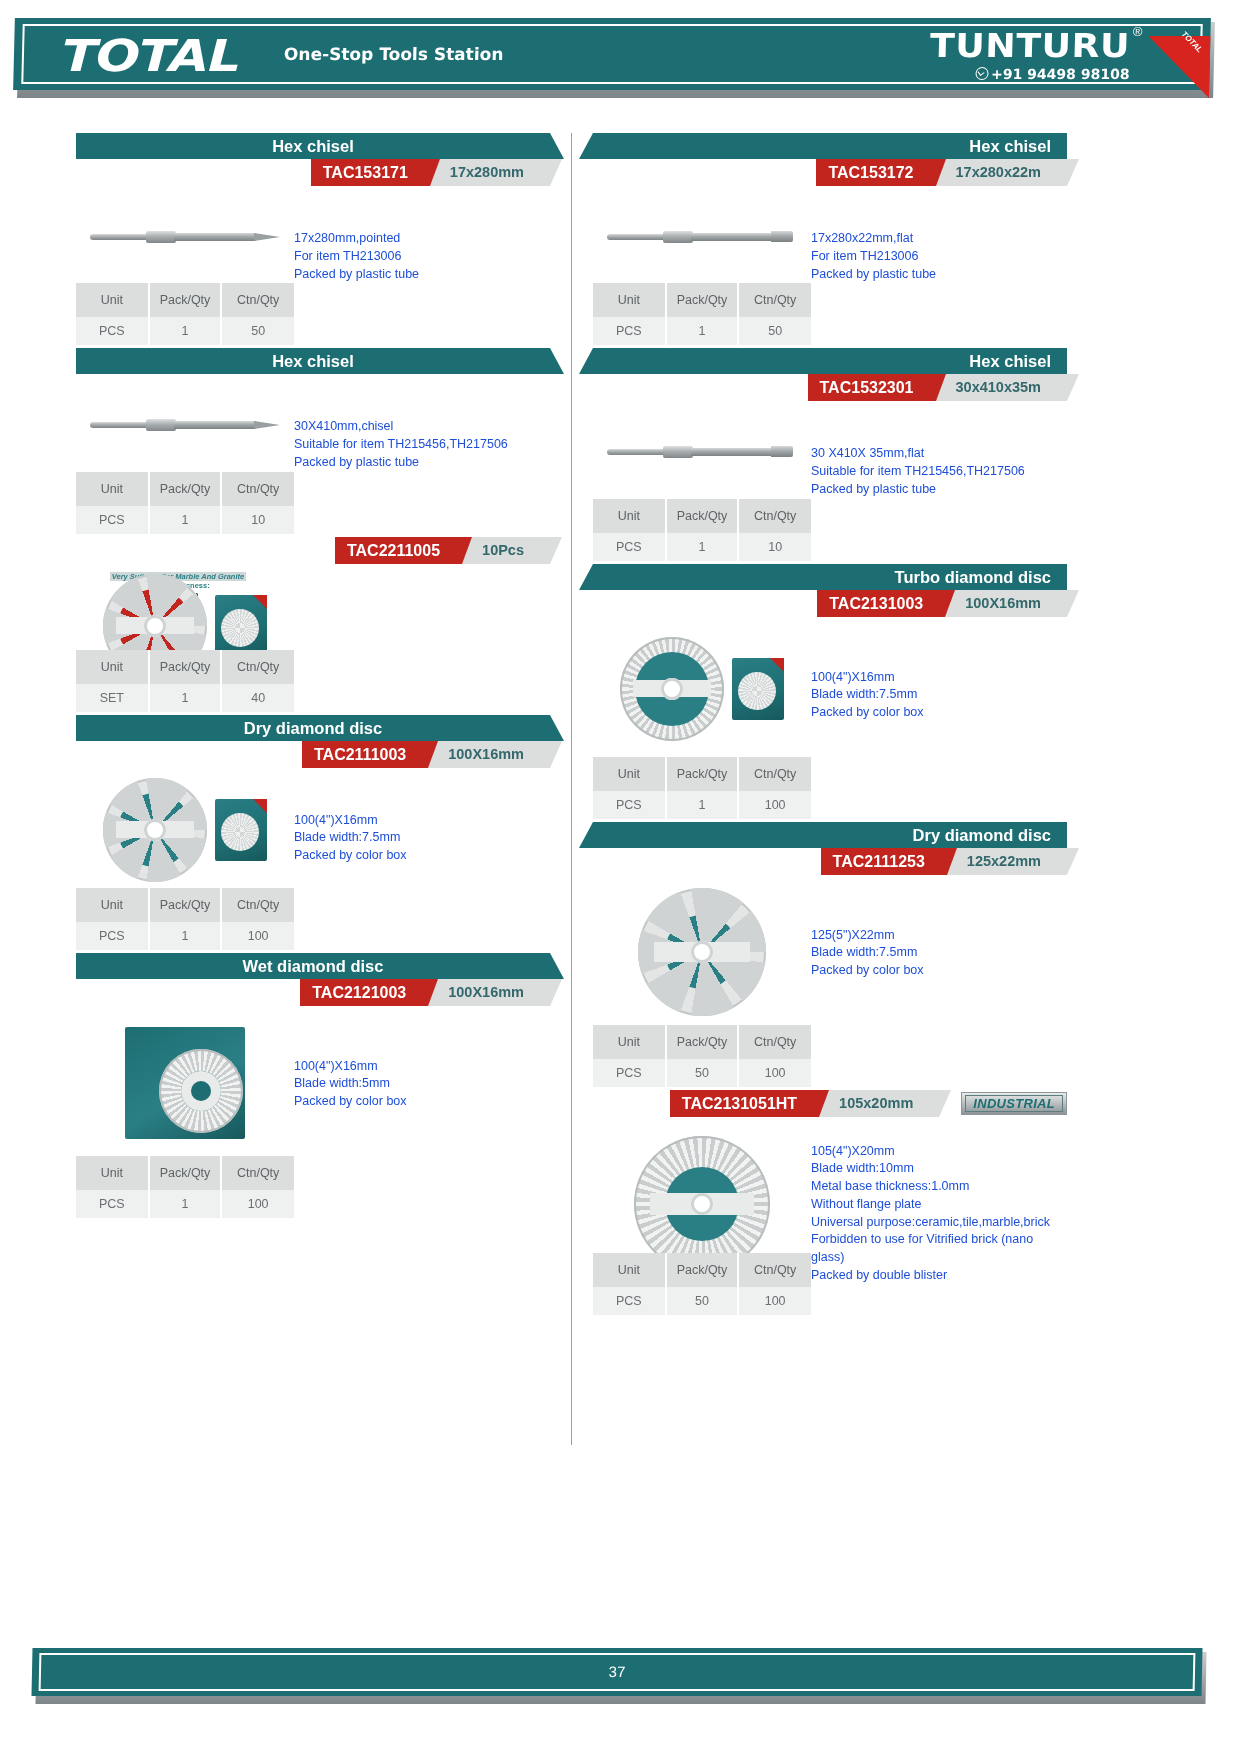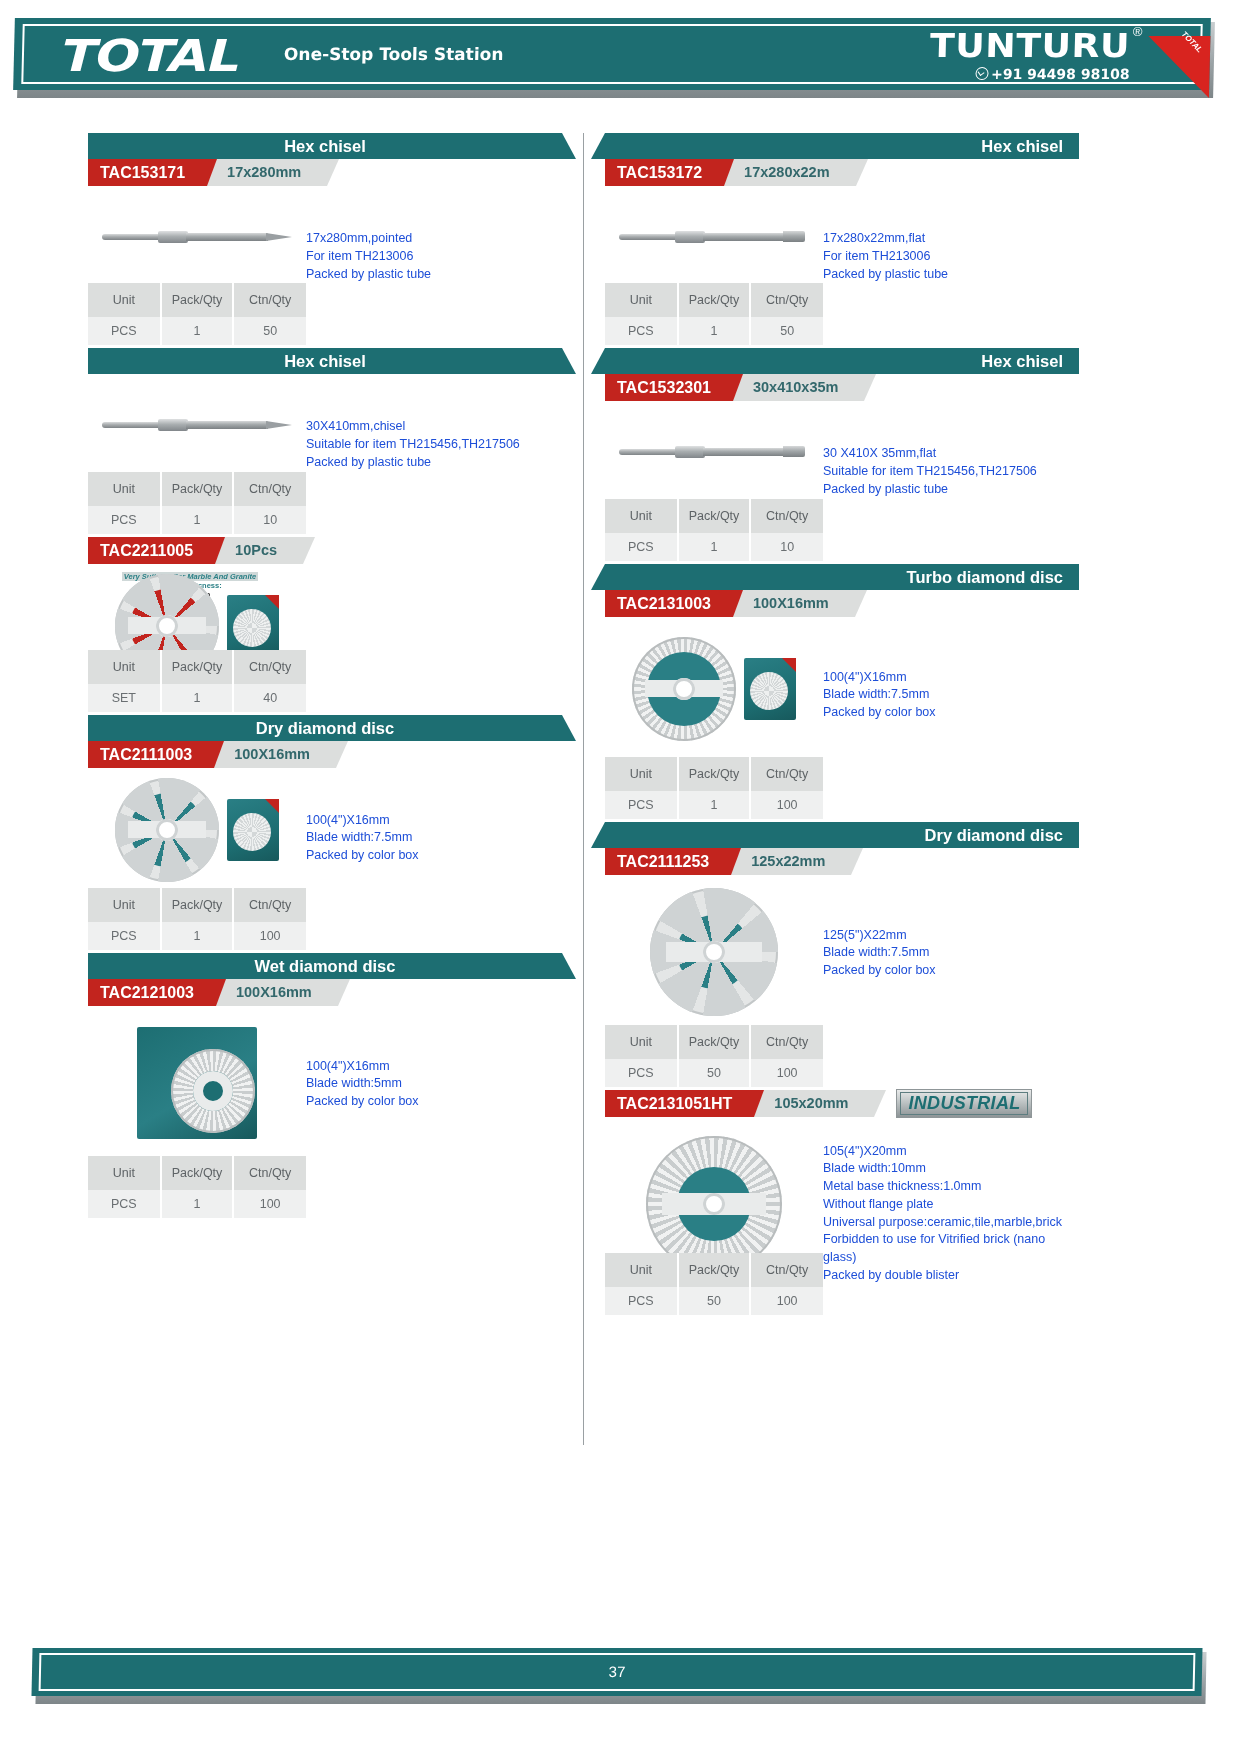--- a/index.html
+++ b/index.html
@@ -146,21 +146,21 @@
     font-weight: bold;
     font-style: italic;
     color: #ffffff;
     transform: rotate(45deg);
     transform-origin: right top;
   }
 
   
   .catalog {
     position: absolute;
-    left: 88px;
+    left: 76px;
     top: 133px;
     width: 1096px;
     display: flex;
     gap: 14px;
   }
   .column {
     width: 474px;
     position: relative;
   }
   .col-divider {
@@ -216,20 +216,21 @@
     height: 0;
     border-bottom: 26px solid #1d6e72;
     border-left: 14px solid transparent;
   }
 
   .card-sku-row {
     position: relative;
     height: 27px;
     display: flex;
     align-items: stretch;
+    justify-content: flex-end;
   }
   .sku-badge {
     background: #c2241e;
     color: #ffffff;
     font-size: 16px;
     font-weight: bold;
     line-height: 27px;
     padding-left: 12px;
     padding-right: 22px;
     position: relative;
@@ -273,21 +274,21 @@
     background: linear-gradient(180deg, #e8eaea 0%, #b9bfc0 50%, #8d9496 100%);
     border: 1px solid #8f9698;
     padding: 2px 3px;
     position: relative;
     z-index: 3;
   }
   .industrial-badge span {
     display: block;
     border: 1px solid #5d7d80;
     color: #1d6e72;
-    font-size: 18px;
+    font-size: 13px;
     font-weight: bold;
     font-style: italic;
     padding: 0px 7px;
     letter-spacing: 0.3px;
   }
 
   .card-body {
     position: relative;
     min-height: 96px;
     display: flex;

